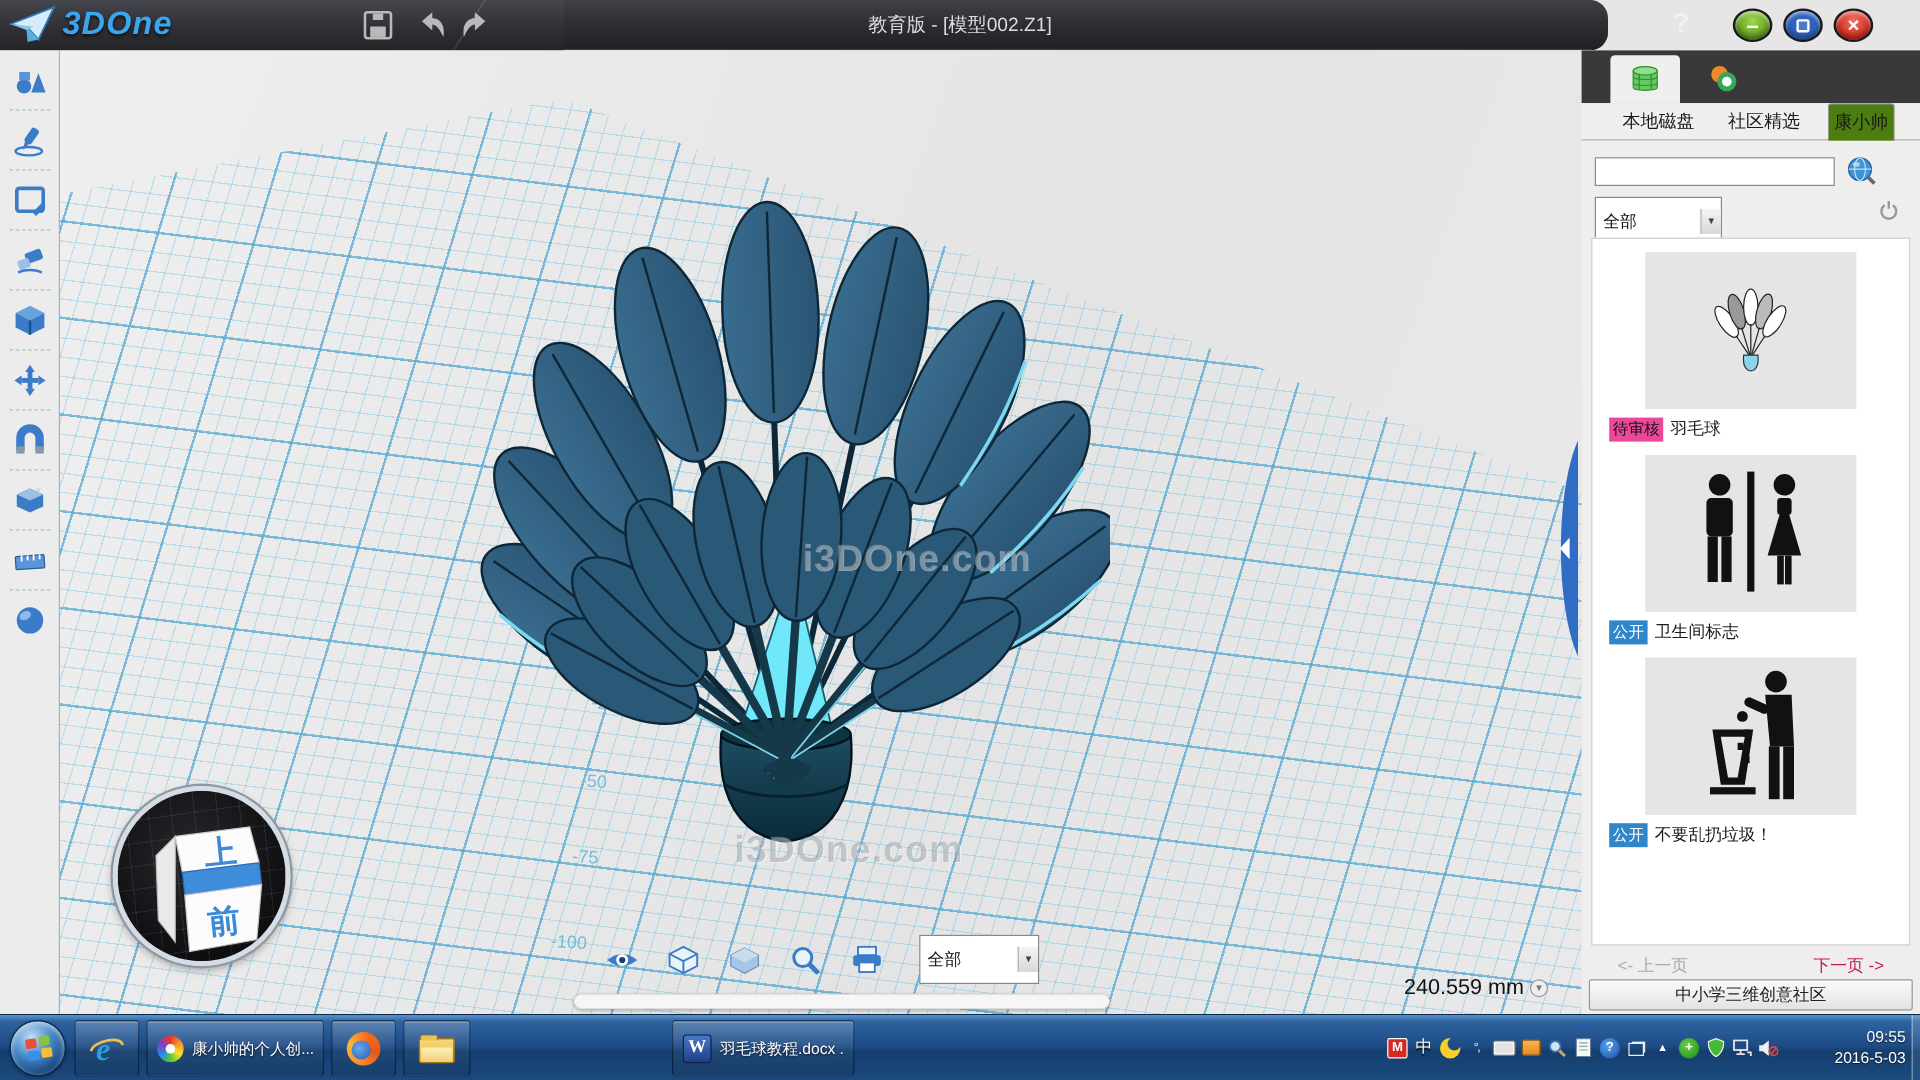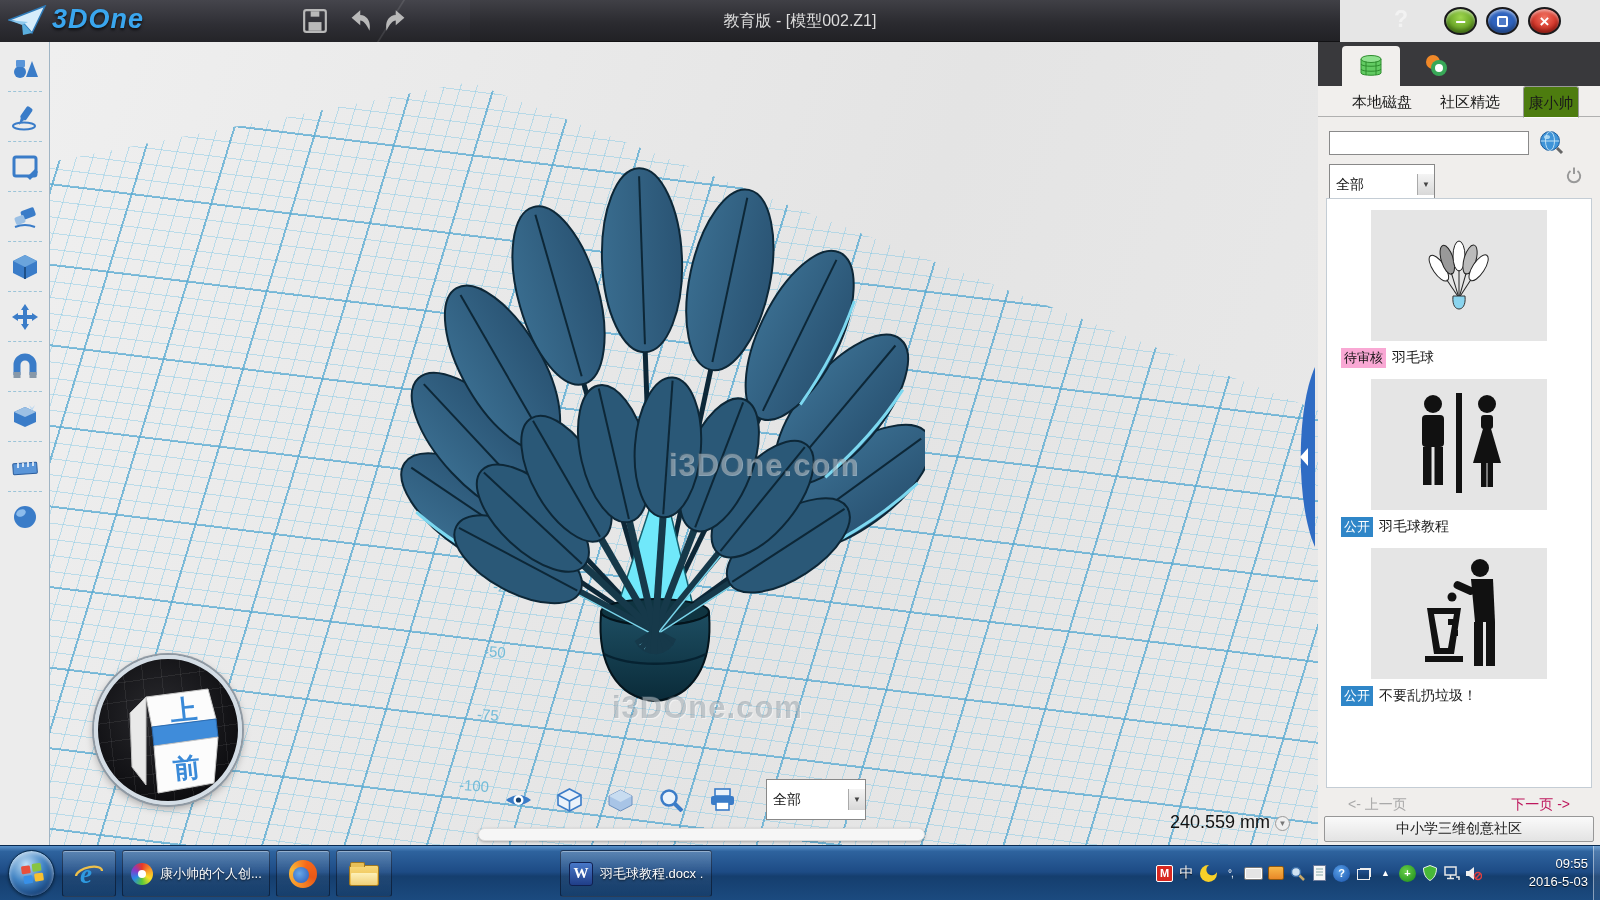--- a/index.html
+++ b/index.html
@@ -1,21 +1,21 @@
 <!DOCTYPE html>
 <html><head>
 <meta charset="utf-8">
 <style>
   * { margin:0; padding:0; box-sizing:border-box; }
   html,body { width:1600px; height:900px; overflow:hidden; font-family:"Liberation Sans","DejaVu Sans",sans-serif; }
   #app { position:relative; width:1600px; height:900px; background:#e6e6e6; }
 
   
   #titlebar { position:absolute; left:0; top:0; width:1340px; height:42px;
-    background:linear-gradient(#404046,#2b2b30 55%,#212125); border-bottom:1px solid #121214; }
+    background:linear-gradient(#404046,#2b2b30 55%,#212125); border-bottom:1px solid #121214;border-radius:15px; }
   #logo-zone { position:absolute; left:0; top:0; width:470px; height:42px;
     background:linear-gradient(#45454c,#2e2e34 60%,#242428); }
   #logo-zone::after { content:""; position:absolute; right:18px; top:-6px; width:60px; height:54px;
     border-left:2px solid rgba(255,255,255,.10); transform:skewX(-32deg); }
   #plane-logo { position:absolute; left:8px; top:5px; }
   #logo-text { position:absolute; left:52px; top:4px; font-size:27px; font-weight:bold; font-style:italic;
     color:#3aa6ee; letter-spacing:1px; text-shadow:0 2px 3px rgba(0,0,0,.7); }
   .tb-icon { position:absolute; top:8px; width:26px; height:26px; cursor:pointer; }
   #save-btn{left:302px;} #undo-btn{left:344px;} #redo-btn{left:386px;}
   #tb-title { position:absolute; left:0; top:11px; width:1600px; text-align:center;
@@ -102,21 +102,21 @@
   #rp-search-btn { position:absolute; left:220px; top:88px; width:26px; height:26px; cursor:pointer; }
   #rp-filter { position:absolute; left:11px; top:122px; width:106px; }
   #rp-power { position:absolute; left:248px; top:124px; width:16px; height:18px; cursor:pointer; }
   #rp-list { position:absolute; left:8px; top:156px; width:266px; height:590px; background:#fff;
     border:1px solid #c4cdd5; overflow:hidden; }
   .rp-item { margin-top:11px; cursor:pointer; }
   .rp-thumb { width:176px; height:131px; margin:0 auto; background:#e5e5e5; display:flex;
     align-items:center; justify-content:center; }
   .rp-caption { display:flex; align-items:center; gap:6px; padding-left:14px; margin-top:7px; height:20px; }
   .rp-badge { font-size:13px; padding:1px 3px; color:#111; }
-  .badge-pending { background:#f9a8d4; }
+  .badge-pending { background:#ec4899; }
   .badge-public { background:#2f86c8; color:#fff; }
   .rp-name { font-size:14px; color:#1a1a1a; }
   #rp-paging { position:absolute; left:8px; bottom:31px; width:266px; display:flex;
     justify-content:space-between; padding:0 22px; font-size:14px;margin-top:20px; }
   #rp-prev { color:#a9a9a9; cursor:pointer; } #rp-next { color:#be185d; cursor:pointer; }
   #rp-community { position:absolute; left:6px; bottom:3px; width:270px; height:26px;
     background:linear-gradient(#fafafa,#e3e3e3); border:1px solid #979797; border-radius:2px;
     font-size:14px; color:#222; font-family:inherit; cursor:pointer; }
 
   
@@ -558,21 +558,21 @@
             <rect x="53" y="4" width="6" height="100"></rect>
             <circle cx="84" cy="15" r="9"></circle>
             <polygon points="84,26 70,74 98,74"></polygon>
             <rect x="78" y="26" width="12" height="14" rx="3"></rect>
             <rect x="78" y="74" width="5.5" height="24"></rect>
             <rect x="84.5" y="74" width="5.5" height="24"></rect>
           </svg>
         </div>
         <div class="rp-caption">
           <span class="rp-badge badge-public">公开</span>
-          <span class="rp-name">羽毛球教程</span>
+          <span class="rp-name">卫生间标志</span>
         </div>
       </div>
 
       <div class="rp-item">
         <div class="rp-thumb">
           <svg width="112" height="116" viewBox="0 0 112 116" fill="#111">
             <circle cx="77" cy="12" r="9"></circle>
             <polygon points="68,23 90,23 92,66 72,66"></polygon>
             <rect x="50" y="28" width="22" height="8" rx="4" transform="rotate(24 61 32)"></rect>
             <circle cx="49" cy="41" r="4.5"></circle>

